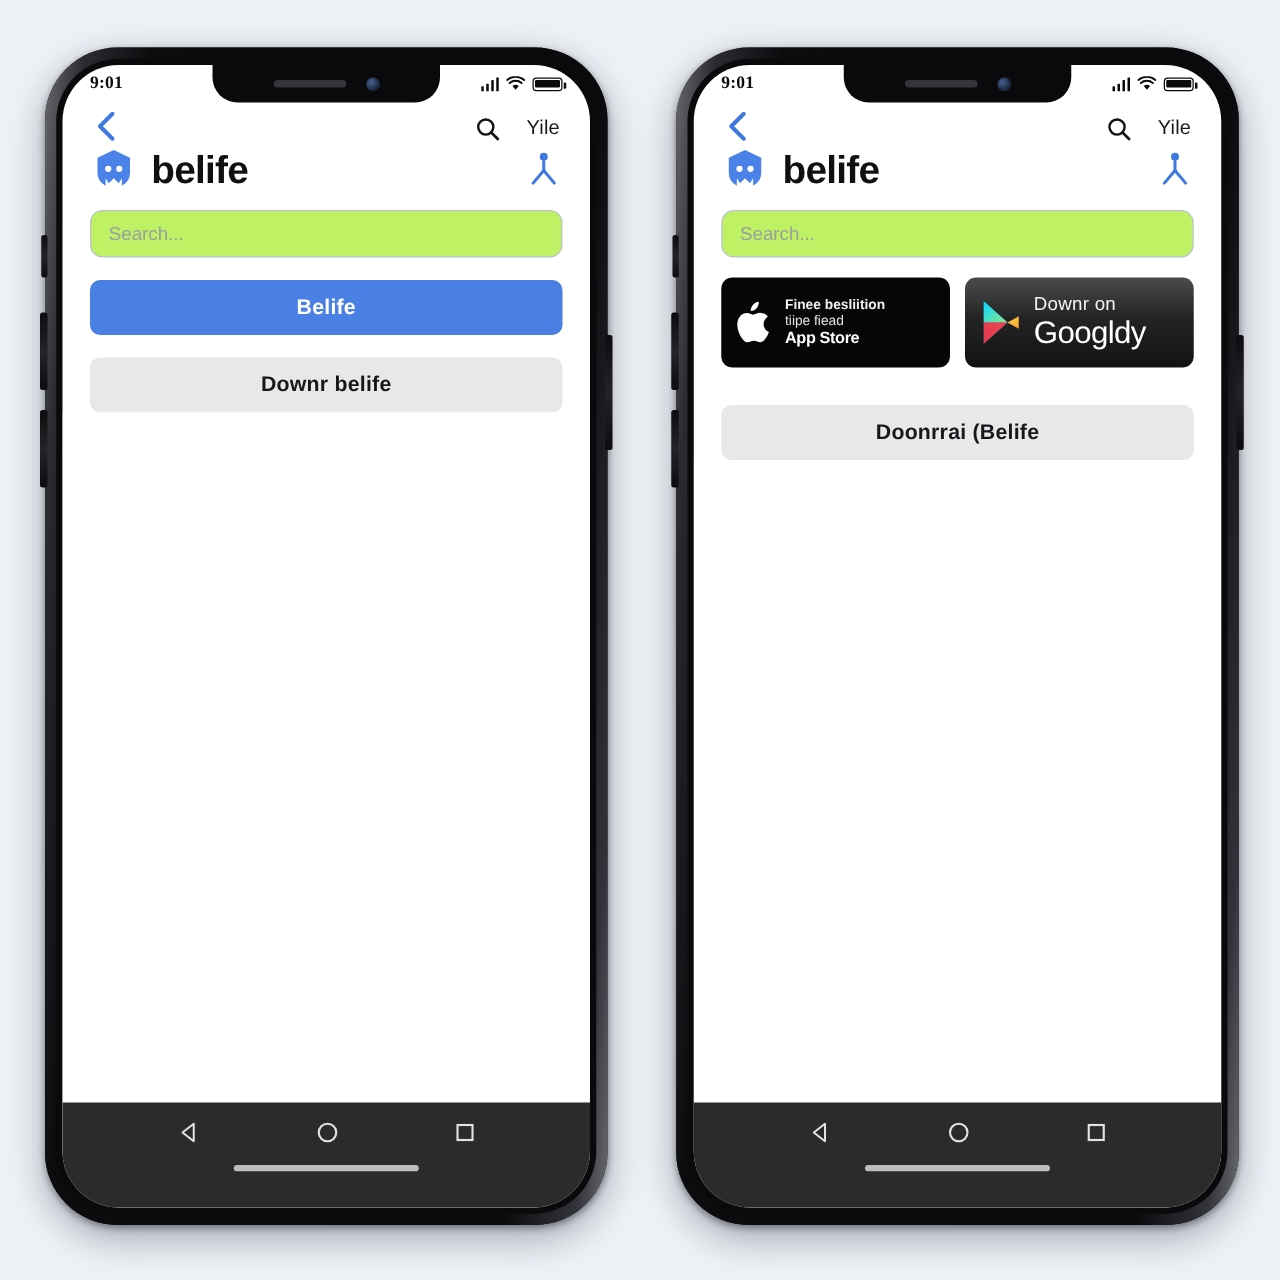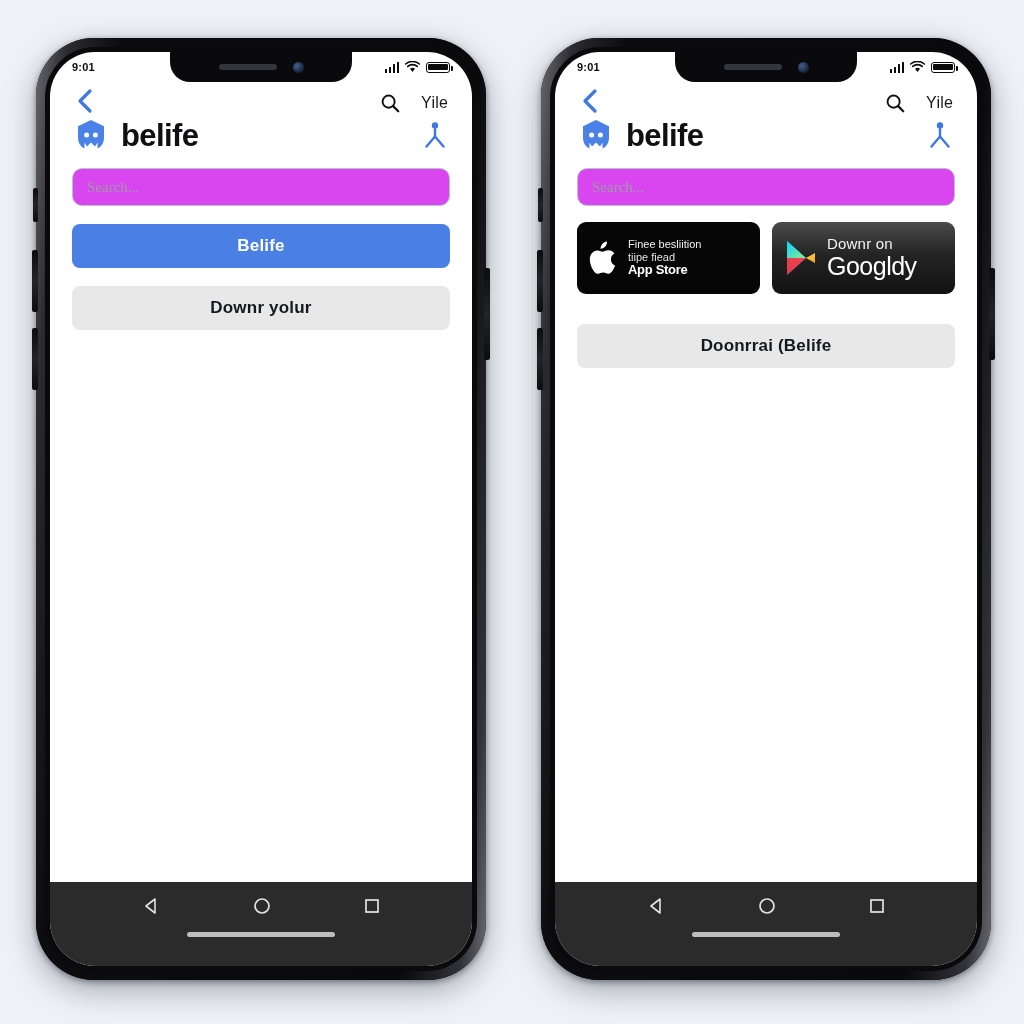--- a/index.html
+++ b/index.html
@@ -111,24 +111,25 @@
     position: relative;
     height: 30px;
     display: flex;
     align-items: center;
     justify-content: space-between;
     padding: 0 22px;
     flex: 0 0 auto;
     z-index: 5;
   }
   .status-time {
-    font-size: 11px;
+    font-size: 14px;
     font-weight: bold;
     color: #0b0b0b;
     letter-spacing: .2px;
+    font-family: Liberation Serif, serif;
   }
   .status-icons {
     display: flex;
     align-items: center;
     gap: 6px;
   }
   .signal { display: flex; align-items: flex-end; gap: 1.5px; height: 11px; }
   .signal i { width: 2.5px; background: #0b0b0b; border-radius: .5px; display: block; }
   .signal i:nth-child(1) { height: 4px; }
   .signal i:nth-child(2) { height: 6px; }
@@ -198,22 +199,22 @@
   }
 
   
   .searchwrap { padding: 16px 22px 0 22px; flex: 0 0 auto; }
   .search-input {
     width: 100%;
     box-sizing: border-box;
     height: 38px;
     border: 1.4px solid #b9c2cc;
     border-radius: 10px;
-    background: #d946ef;
-    font-family: Liberation Serif, serif;
+    background: #bef264;
+    font-family: Liberation Sans, sans-serif;
     font-size: 15px;
     color: #2d2d2d;
     padding: 0 14px;
     outline: none;
   }
   .search-input::placeholder { color: #9a9ea3; }
 
   
   .btnstack { padding: 18px 22px 0 22px; flex: 0 0 auto; }
   .btn-primary {
@@ -268,21 +269,21 @@
   .badge.apple {
     background: #060606;
   }
   .badge.google {
     background: linear-gradient(180deg,#4b4b4b 0%,#242424 45%,#121212 100%);
   }
   .badge-text { display: flex; flex-direction: column; line-height: 1.12; min-width: 0; }
   .badge-small {
     font-size: 11px;
     color: #f2f2f2;
-    font-weight: normal;
+    font-weight: bold;
     white-space: nowrap;
   }
   .badge-small.thin { font-weight: normal; color: #e2e2e2; }
   .badge-big {
     font-size: 13px;
     color: #ffffff;
     font-weight: bold;
     letter-spacing: -.3px;
     white-space: nowrap;
   }
@@ -399,21 +400,21 @@
             <path d="M13 15.4 L21.5 25.5" stroke="#3f79df" stroke-width="2.4" stroke-linecap="round"></path>
           </svg>
         </div>
 
         <div class="searchwrap">
           <input class="search-input" type="text" placeholder="Search..." style="">
         </div>
 
         <div class="btnstack">
           <button class="btn-primary">Belife</button>
-          <button class="btn-secondary">Downr yolur</button>
+          <button class="btn-secondary">Downr belife</button>
         </div>
 
         <div class="content-fill"></div>
 
         <div class="navbar">
           <div class="navbar-icons">
             <div class="nav-ico">
               <svg width="20" height="20" viewBox="0 0 20 20">
                 <path d="M14 3 L5 10 L14 17 Z" stroke="#e2e2e2" stroke-width="1.6" fill="none" stroke-linejoin="round"></path>
               </svg>

